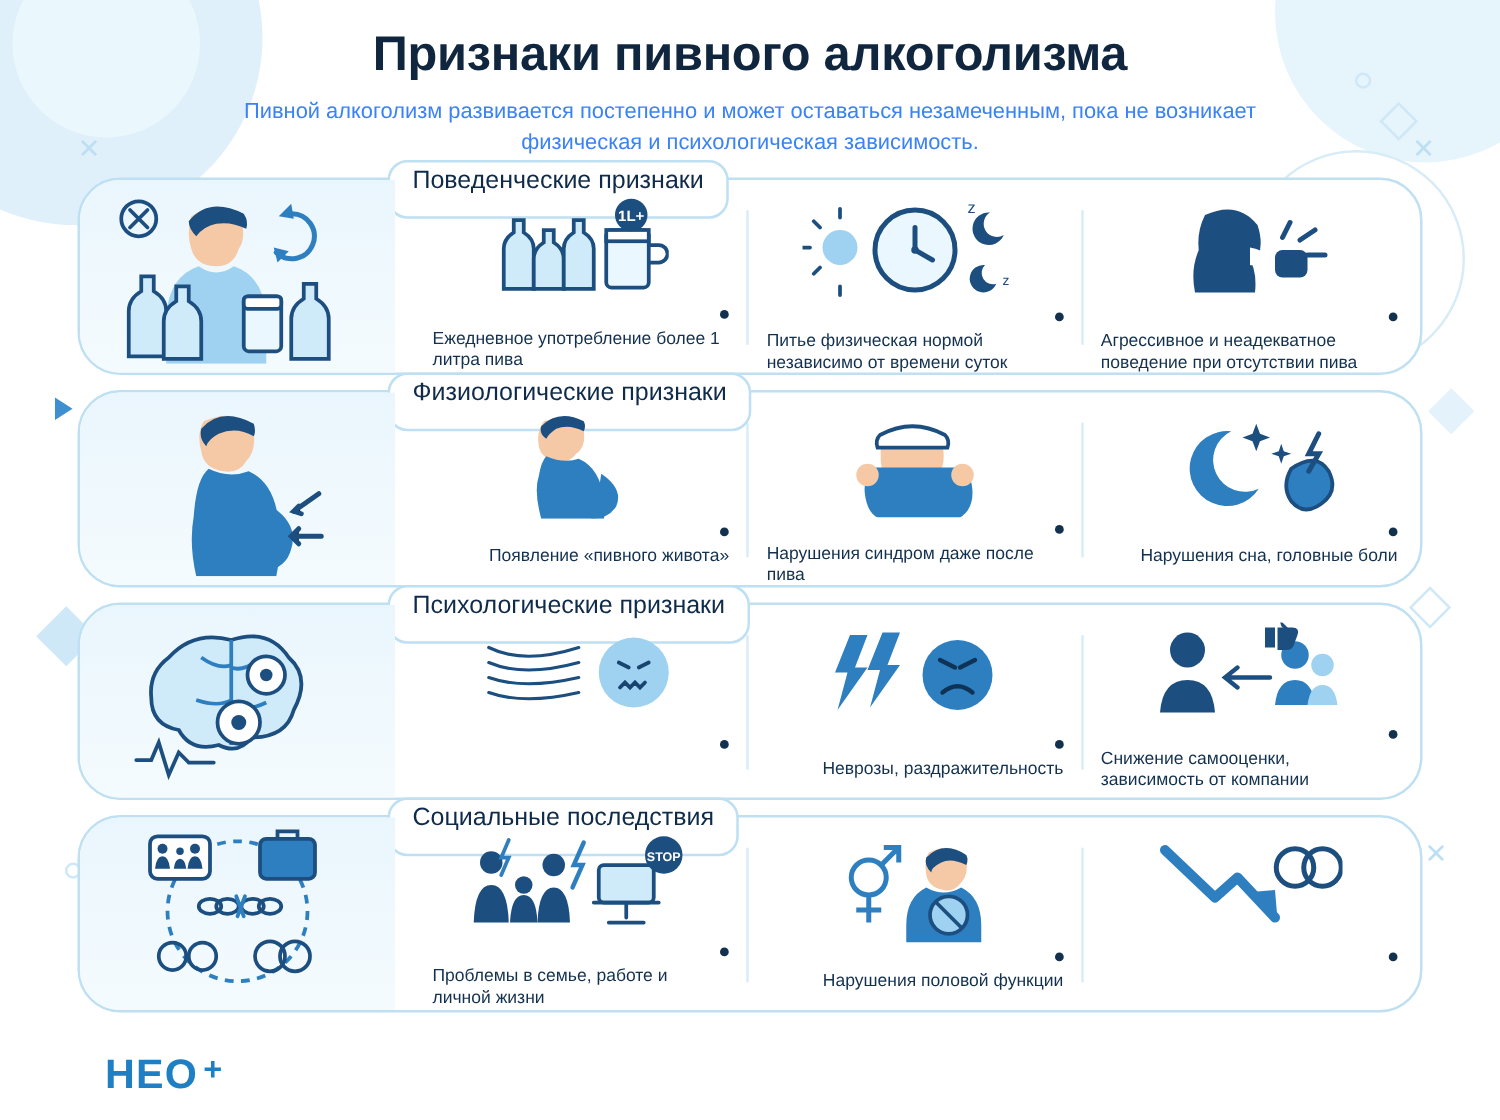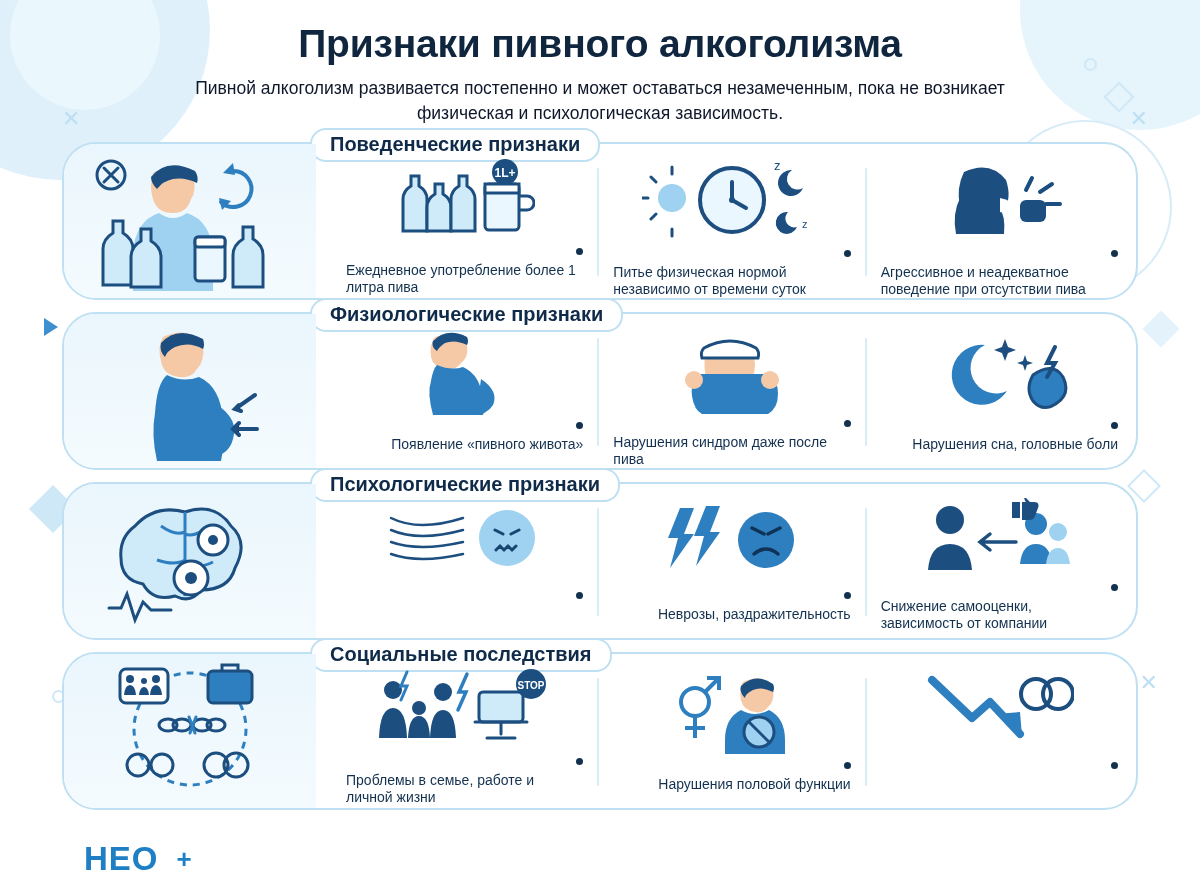--- a/index.html
+++ b/index.html
@@ -66,21 +66,21 @@
     font-size: 39px;
     font-weight: bold;
     letter-spacing: -0.2px;
     margin: 22px 0 10px;
     color: #10263f;
   }
   .subtitle {
     text-align: center;
     font-size: 17.5px;
     line-height: 1.42;
-    color: #0f172a;
+    color: #3b82f6;
     max-width: 840px;
     margin: 0 auto;
   }
 
   
   .sections { margin: 16px 62px 0 62px; }
   .section {
     position: relative;
     border: 2px solid #bfe0f2;
     border-radius: 34px;
@@ -90,23 +90,23 @@
     box-sizing: border-box;
     display: flex;
     align-items: stretch;
   }
   .sec-badge {
     position: absolute;
     top: -16px; left: 246px;
     background: #ffffff;
     border: 2px solid #bfe0f2;
     border-radius: 16px;
-    padding: 3px 18px 4px;
+    padding: 3px 18px 17px;
     font-size: 20px;
-    font-weight: bold;
+    font-weight: normal;
     color: #0f2b49;
     white-space: nowrap;
   }
   .hero {
     width: 252px;
     flex: 0 0 252px;
     border-radius: 32px 0 0 32px;
     background: linear-gradient(180deg,#eaf6fd 0%, #f4fbfe 100%);
     display: flex; align-items: center; justify-content: center;
     position: relative;
@@ -156,21 +156,21 @@
     background: #d8ecf8;
     margin: 14px 0;
     flex: 0 0 2px;
     border-radius: 2px;
   }
 
   
   .logo {
     position: absolute;
     left: 84px; bottom: 18px;
-    display: flex; align-items: center; gap: 16px;
+    display: flex; align-items: flex-start; gap: 2px;
     z-index: 3;
   }
   .logo-text {
     font-size: 33px;
     font-weight: bold;
     color: #1f7fc4;
     letter-spacing: 1px;
   }
   .logo-plus {
     font-size: 26px;

